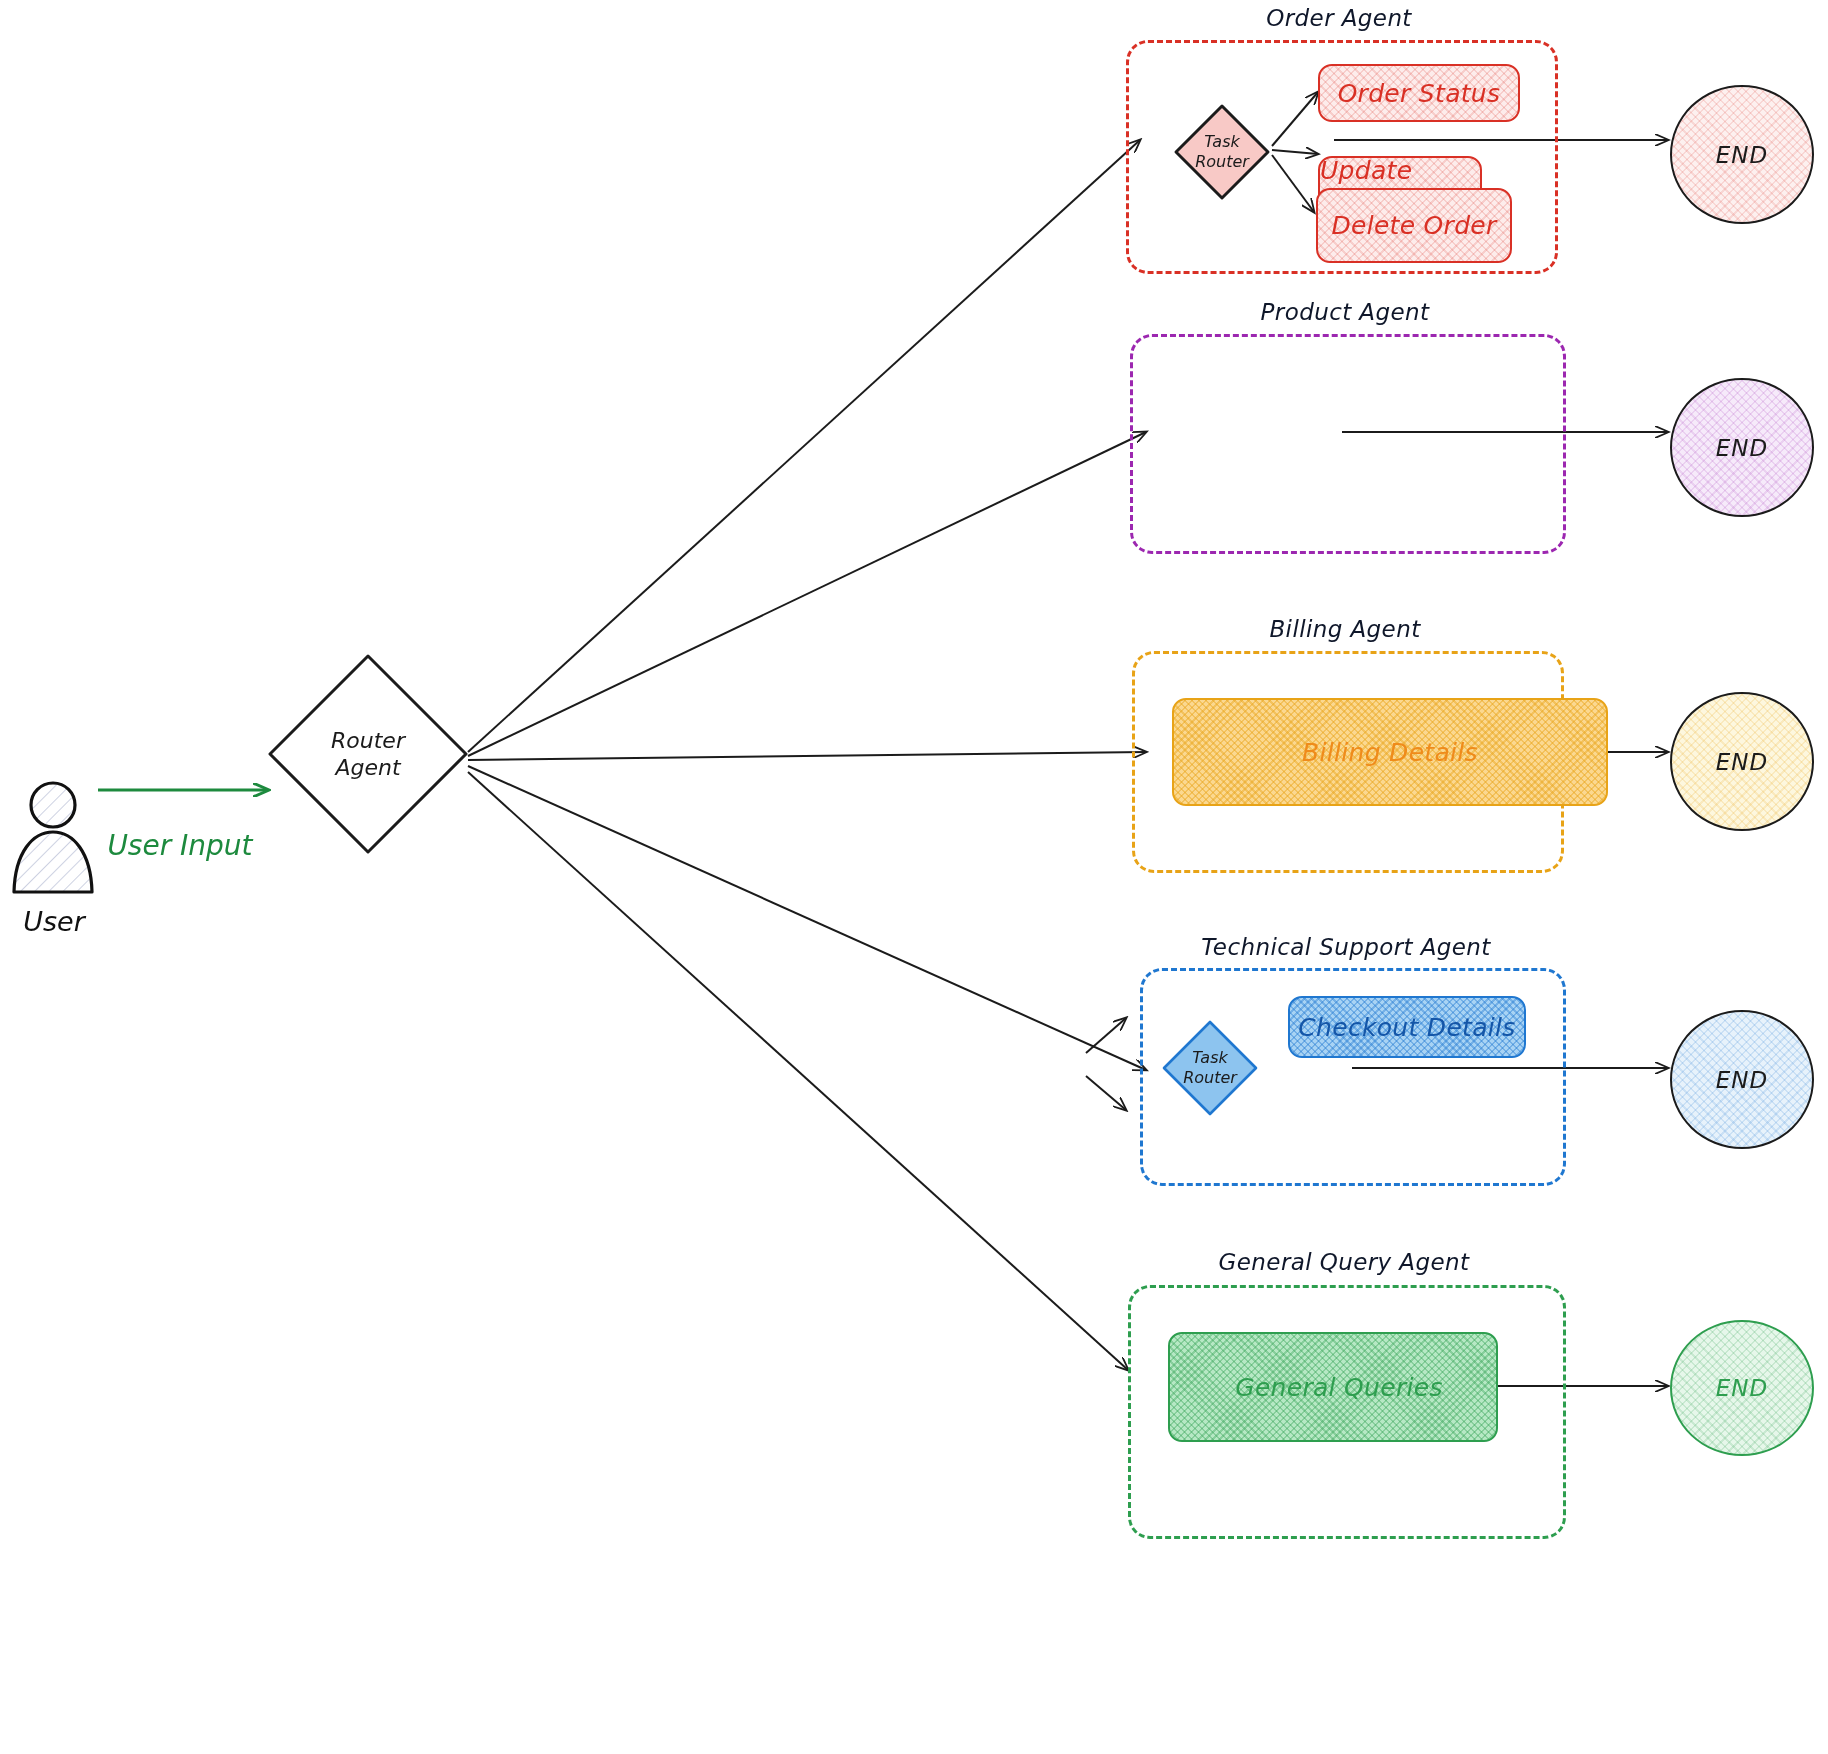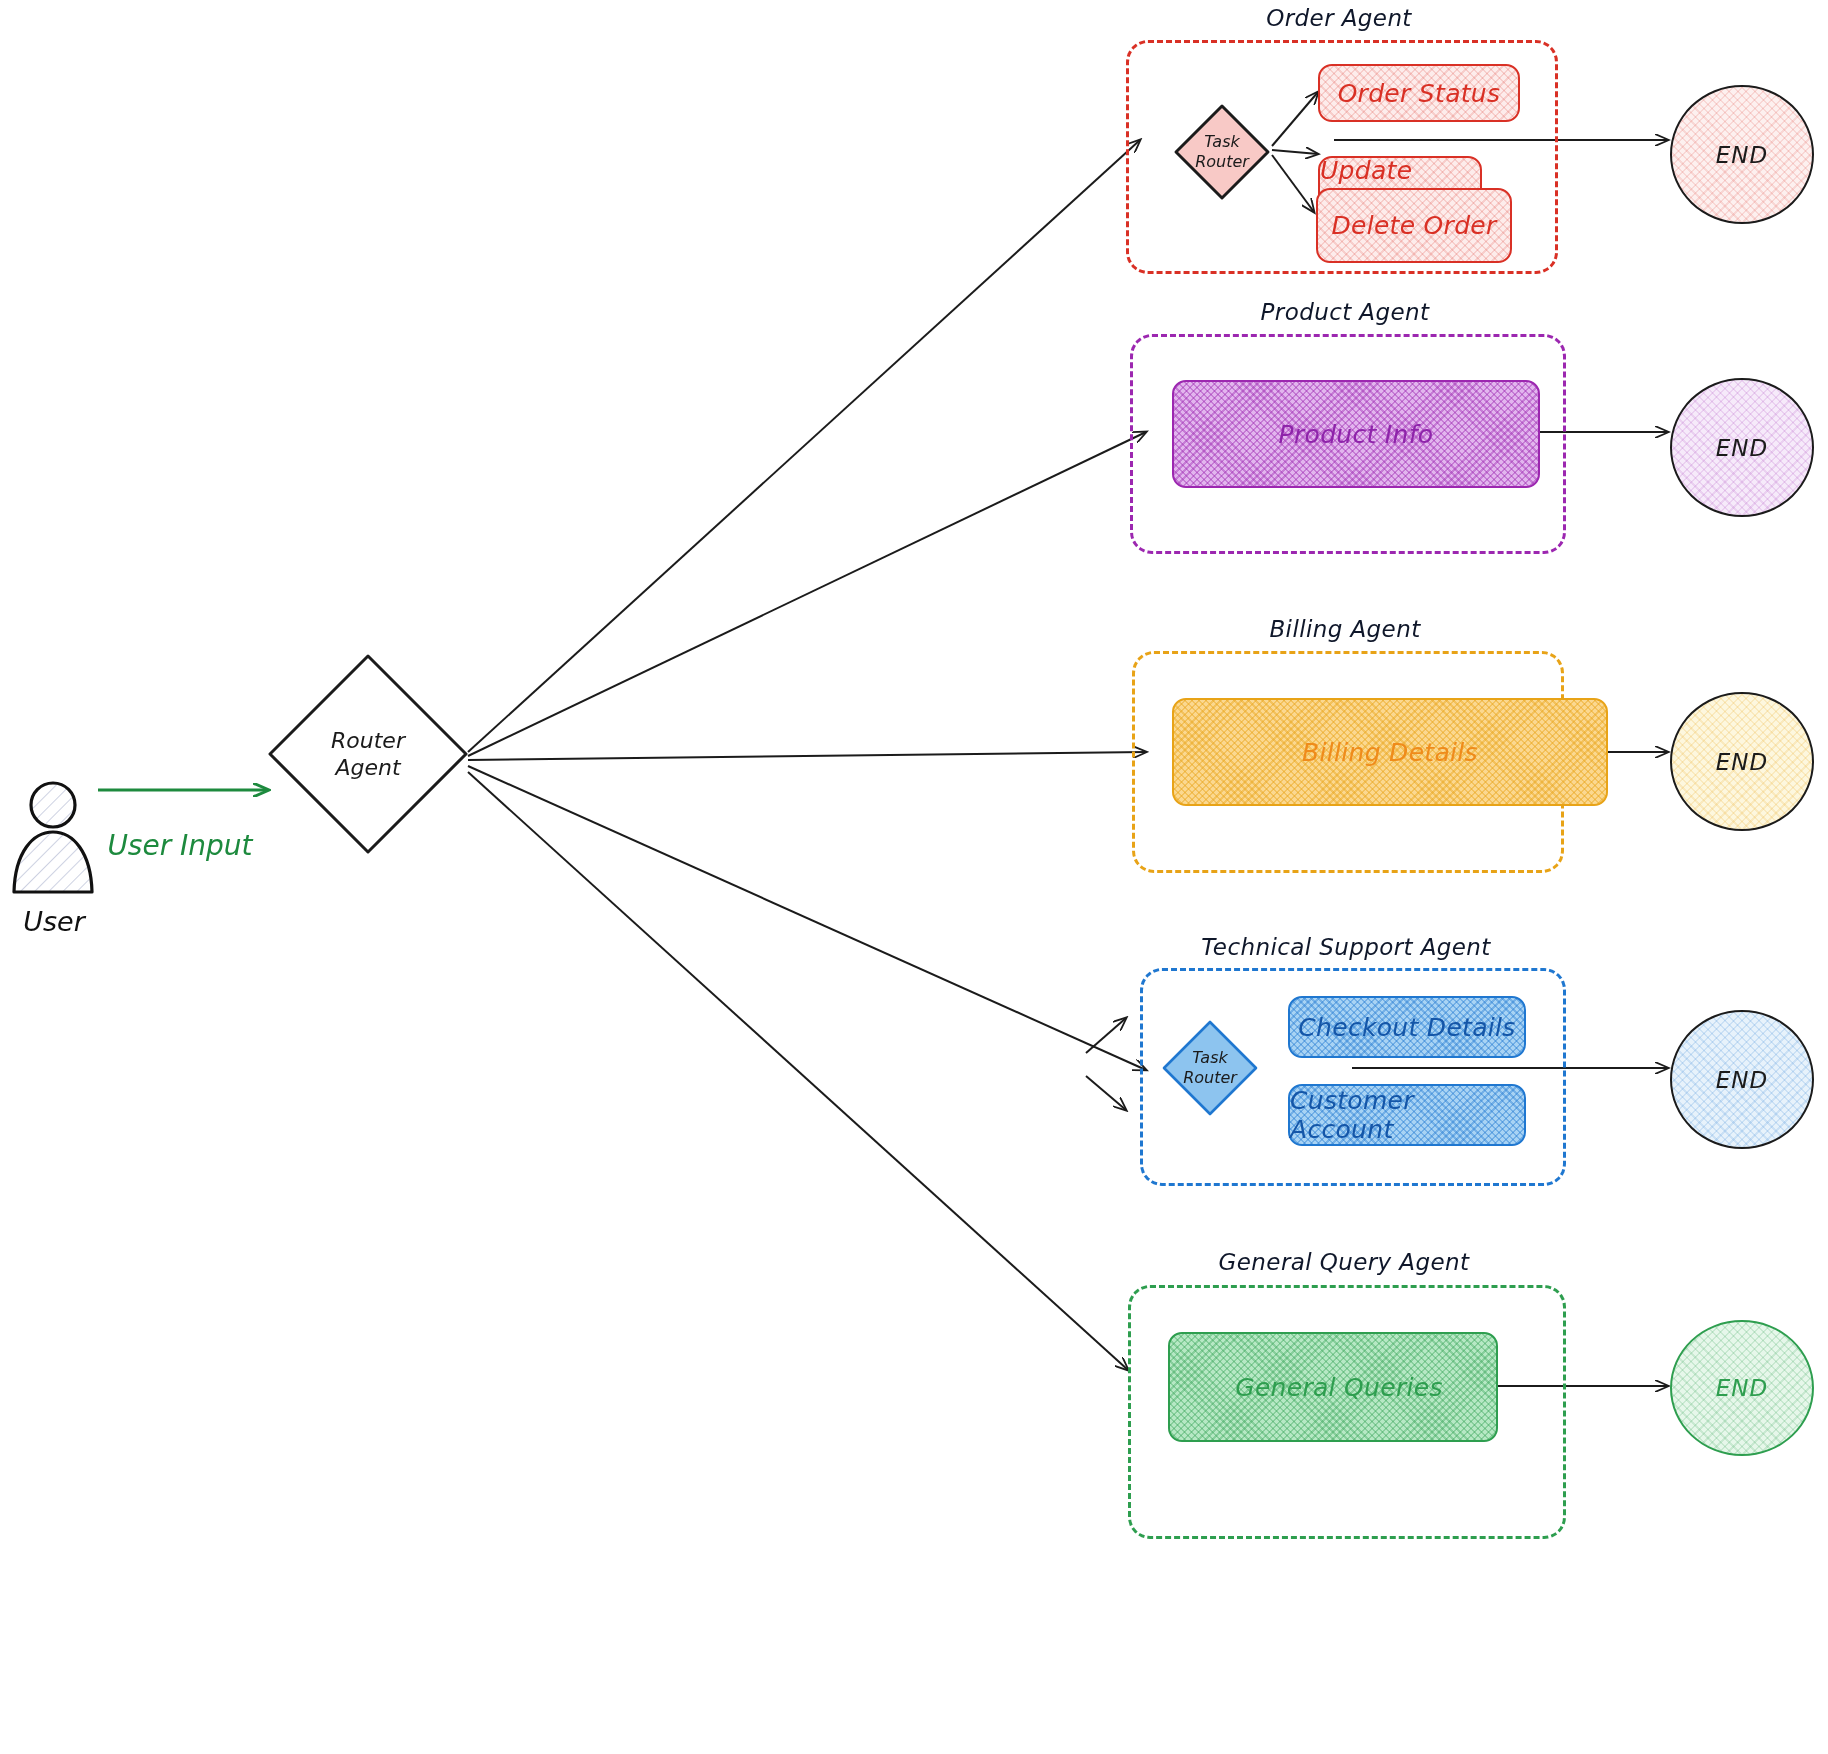--- a/index.html
+++ b/index.html
@@ -242,25 +242,20 @@
 
   <div class="endcircle" style="left:1670px; top:85px; width:140px; height:135px; border:2.6px solid #1b1b1b; color:#1b1b1b;
               background:
                 repeating-linear-gradient(45deg, rgba(217,48,37,.13) 0 1.6px, transparent 1.6px 6px),
                 repeating-linear-gradient(-45deg, rgba(217,48,37,.13) 0 1.6px, transparent 1.6px 6px),
                 #fdf0ef;">END</div>
 
   <div class="group-title" style="left:1130px; top:299px; width:430px;">Product Agent</div>
   <div class="group" style="left:1130px; top:334px; width:430px; height:214px; border-color:#9c27b0;"></div>
 
-  <div class="taskbox" style="left:1172px; top:380px; width:368px; height:108px; border-color:#9c27b0; color:#8e24aa;
-              background:
-                repeating-linear-gradient(45deg, rgba(156,39,176,.40) 0 1.7px, transparent 1.7px 5px),
-                repeating-linear-gradient(-45deg, rgba(156,39,176,.40) 0 1.7px, transparent 1.7px 5px),
-                #e2b5ee;">Product Info</div>
 
   <div class="endcircle" style="left:1670px; top:378px; width:140px; height:135px; border:2.6px solid #1b1b1b; color:#1b1b1b;
               background:
                 repeating-linear-gradient(45deg, rgba(156,39,176,.13) 0 1.6px, transparent 1.6px 6px),
                 repeating-linear-gradient(-45deg, rgba(156,39,176,.13) 0 1.6px, transparent 1.6px 6px),
                 #f6eafa;">END</div>
 
   <div class="group-title" style="left:1132px; top:616px; width:426px;">Billing Agent</div>
   <div class="group" style="left:1132px; top:651px; width:426px; height:216px; border-color:#e8a317;"></div>
 
@@ -287,25 +282,20 @@
       <span>Task</span>
       <span>Router</span>
     </div>
   </div>
 
   <div class="taskbox" style="left:1288px; top:996px; width:238px; height:62px; border-color:#1f77d0; color:#1456a8;
               background:
                 repeating-linear-gradient(45deg, rgba(31,119,208,.38) 0 1.7px, transparent 1.7px 5px),
                 repeating-linear-gradient(-45deg, rgba(31,119,208,.38) 0 1.7px, transparent 1.7px 5px),
                 #a8d3f4;">Checkout Details</div>
-  <div class="taskbox" style="left:1288px; top:1084px; width:238px; height:62px; border-color:#1f77d0; color:#1456a8;
-              background:
-                repeating-linear-gradient(45deg, rgba(31,119,208,.38) 0 1.7px, transparent 1.7px 5px),
-                repeating-linear-gradient(-45deg, rgba(31,119,208,.38) 0 1.7px, transparent 1.7px 5px),
-                #a8d3f4;">Customer Account</div>
 
   <div class="endcircle" style="left:1670px; top:1010px; width:140px; height:135px; border:2.6px solid #1b1b1b; color:#1b1b1b;
               background:
                 repeating-linear-gradient(45deg, rgba(31,119,208,.14) 0 1.6px, transparent 1.6px 6px),
                 repeating-linear-gradient(-45deg, rgba(31,119,208,.14) 0 1.6px, transparent 1.6px 6px),
                 #e7f2fb;">END</div>
 
   <div class="group-title" style="left:1128px; top:1249px; width:432px;">General Query Agent</div>
   <div class="group" style="left:1128px; top:1285px; width:432px; height:248px; border-color:#2e9e4f;"></div>
 

